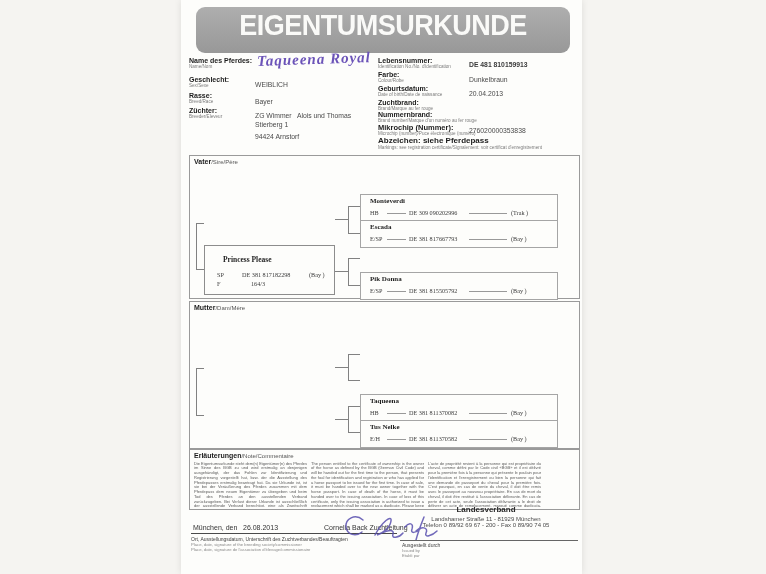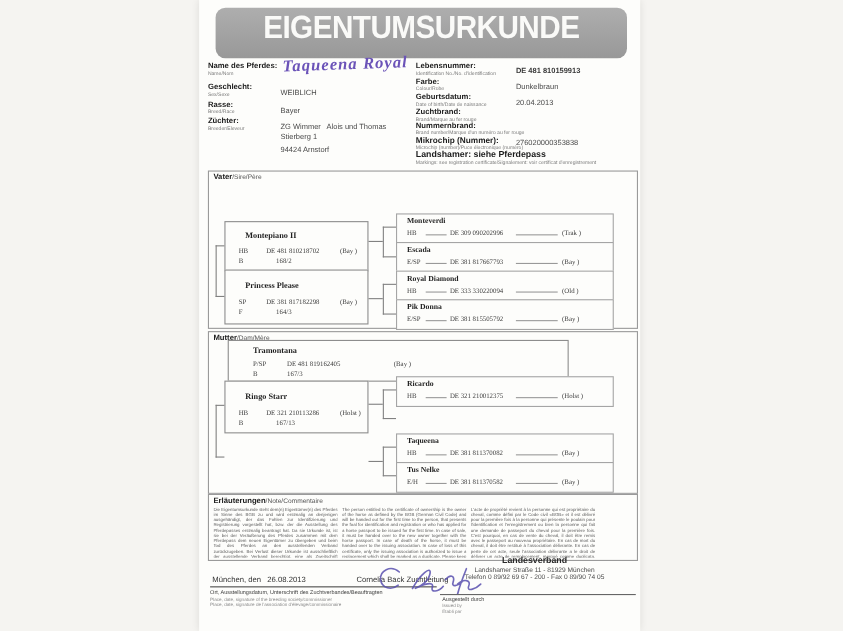--- a/index.html
+++ b/index.html
@@ -105,42 +105,30 @@
       <span class="sub">Brand number/Marque d'un numéro au fer rouge</span>
     </div>
 
     <div class="lbl" style="left:197px;top:124px;font-size:7.5px;">
       <span>Mikrochip (Nummer):</span>
       <span class="sub">Microchip (number)/Puce électronique (numéro)</span>
     </div>
     <div class="val" style="left:288px;top:127px;">276020000353838</div>
 
     <div class="lbl" style="left:197px;top:137px;font-size:8px;">
-      <span>Landshamer: siehe Pferdepass</span>
+      <span>Abzeichen: siehe Pferdepass</span>
       <span class="sub">Markings: see registration certificate/Signalement: voir certificat d'enregistrement</span>
     </div>
 
     <div class="pedbox" style="left:8px;top:155px;width:389px;height:142px;">
       <div class="seclbl">
         <span>Vater</span><span class="s">/Sire/Père</span>
       </div>
 
 
-      <div class="inbox" style="left:14px;top:45px;width:129px;height:44px;">
-        <div class="pname" style="left:18px;top:7px;">Montepiano II</div>
-        <div class="prow preg" style="left:12px;top:23px;width:112px;">
-          <span style="left:0;">HB</span>
-          <span style="left:25px;">DE 481 810218702</span>
-          <span style="left:92px;">(Bay )</span>
-        </div>
-        <div class="prow preg" style="left:12px;top:32px;width:112px;">
-          <span style="left:0;">B</span>
-          <span style="left:34px;">168/2</span>
-        </div>
-      </div>
       <div class="inbox" style="left:14px;top:89px;width:129px;height:48px;">
         <div class="pname" style="left:18px;top:9px;">Princess Please</div>
         <div class="prow preg" style="left:12px;top:25px;width:112px;">
           <span style="left:0;">SP</span>
           <span style="left:25px;">DE 381 817182298</span>
           <span style="left:92px;">(Bay )</span>
         </div>
         <div class="prow preg" style="left:12px;top:34px;width:112px;">
           <span style="left:0;">F</span>
           <span style="left:34px;">164/3</span>
@@ -168,89 +156,49 @@
         </div>
       </div>
       <div class="g3" style="top:64px;">
         <div class="pname">Escada</div>
         <div class="prow preg">
           <span class="sb">E/SP</span>
           <span class="no">DE 381 817667793</span>
           <span class="org">(Bay )</span>
         </div>
       </div>
-      <div class="g3" style="top:90px;">
-        <div class="pname">Royal Diamond</div>
-        <div class="prow preg">
-          <span class="sb">HB</span>
-          <span class="no">DE 333 330220094</span>
-          <span class="org">(Old )</span>
-        </div>
-      </div>
       <div class="g3" style="top:116px;">
         <div class="pname">Pik Donna</div>
         <div class="prow preg">
           <span class="sb">E/SP</span>
           <span class="no">DE 381 815505792</span>
           <span class="org">(Bay )</span>
         </div>
       </div>
     </div>
 
     <div class="pedbox" style="left:8px;top:301px;width:389px;height:146px;">
       <div class="seclbl">
         <span>Mutter</span><span class="s">/Dam/Mère</span>
       </div>
 
-      <div class="inbox" style="left:17px;top:7px;width:308px;height:36px;">
-        <div class="pname" style="left:22px;top:4px;">Tramontana</div>
-        <div class="prow preg" style="left:22px;top:18px;width:280px;">
-          <span style="left:0;">P/SP</span>
-          <span style="left:31px;">DE 481 819162405</span>
-          <span style="left:128px;">(Bay )</span>
-        </div>
-        <div class="prow preg" style="left:22px;top:27px;width:280px;">
-          <span style="left:0;">B</span>
-          <span style="left:31px;">167/3</span>
-        </div>
-      </div>
-
-      <div class="inbox" style="left:14px;top:44px;width:129px;height:46px;">
-        <div class="pname" style="left:18px;top:9px;">Ringo Starr</div>
-        <div class="prow preg" style="left:12px;top:25px;width:112px;">
-          <span style="left:0;">HB</span>
-          <span style="left:25px;">DE 321 210113286</span>
-          <span style="left:92px;">(Holst )</span>
-        </div>
-        <div class="prow preg" style="left:12px;top:34px;width:112px;">
-          <span style="left:0;">B</span>
-          <span style="left:34px;">167/13</span>
-        </div>
-      </div>
+
 
       <div class="brk bl" style="left:6px;top:66px;height:48px;"></div>
       <div class="brk bt" style="left:6px;top:66px;width:8px;"></div>
       <div class="brk bt" style="left:6px;top:113px;width:8px;"></div>
       <div class="brk bt" style="left:145px;top:65px;width:13px;"></div>
       <div class="brk bl" style="left:158px;top:52px;height:27px;"></div>
       <div class="brk bt" style="left:158px;top:52px;width:12px;"></div>
       <div class="brk bt" style="left:158px;top:78px;width:12px;"></div>
       <div class="brk bt" style="left:145px;top:117px;width:13px;"></div>
       <div class="brk bl" style="left:158px;top:104px;height:27px;"></div>
       <div class="brk bt" style="left:158px;top:104px;width:12px;"></div>
       <div class="brk bt" style="left:158px;top:130px;width:12px;"></div>
 
-      <div class="g3" style="top:40px;">
-        <div class="pname">Ricardo</div>
-        <div class="prow preg">
-          <span class="sb">HB</span>
-          <span class="no">DE 321 210012375</span>
-          <span class="org">(Holst )</span>
-        </div>
-      </div>
       <div class="g3" style="top:92px;">
         <div class="pname">Taqueena</div>
         <div class="prow preg">
           <span class="sb">HB</span>
           <span class="no">DE 381 811370082</span>
           <span class="org">(Bay )</span>
         </div>
       </div>
       <div class="g3" style="top:118px;">
         <div class="pname">Tus Nelke</div>

